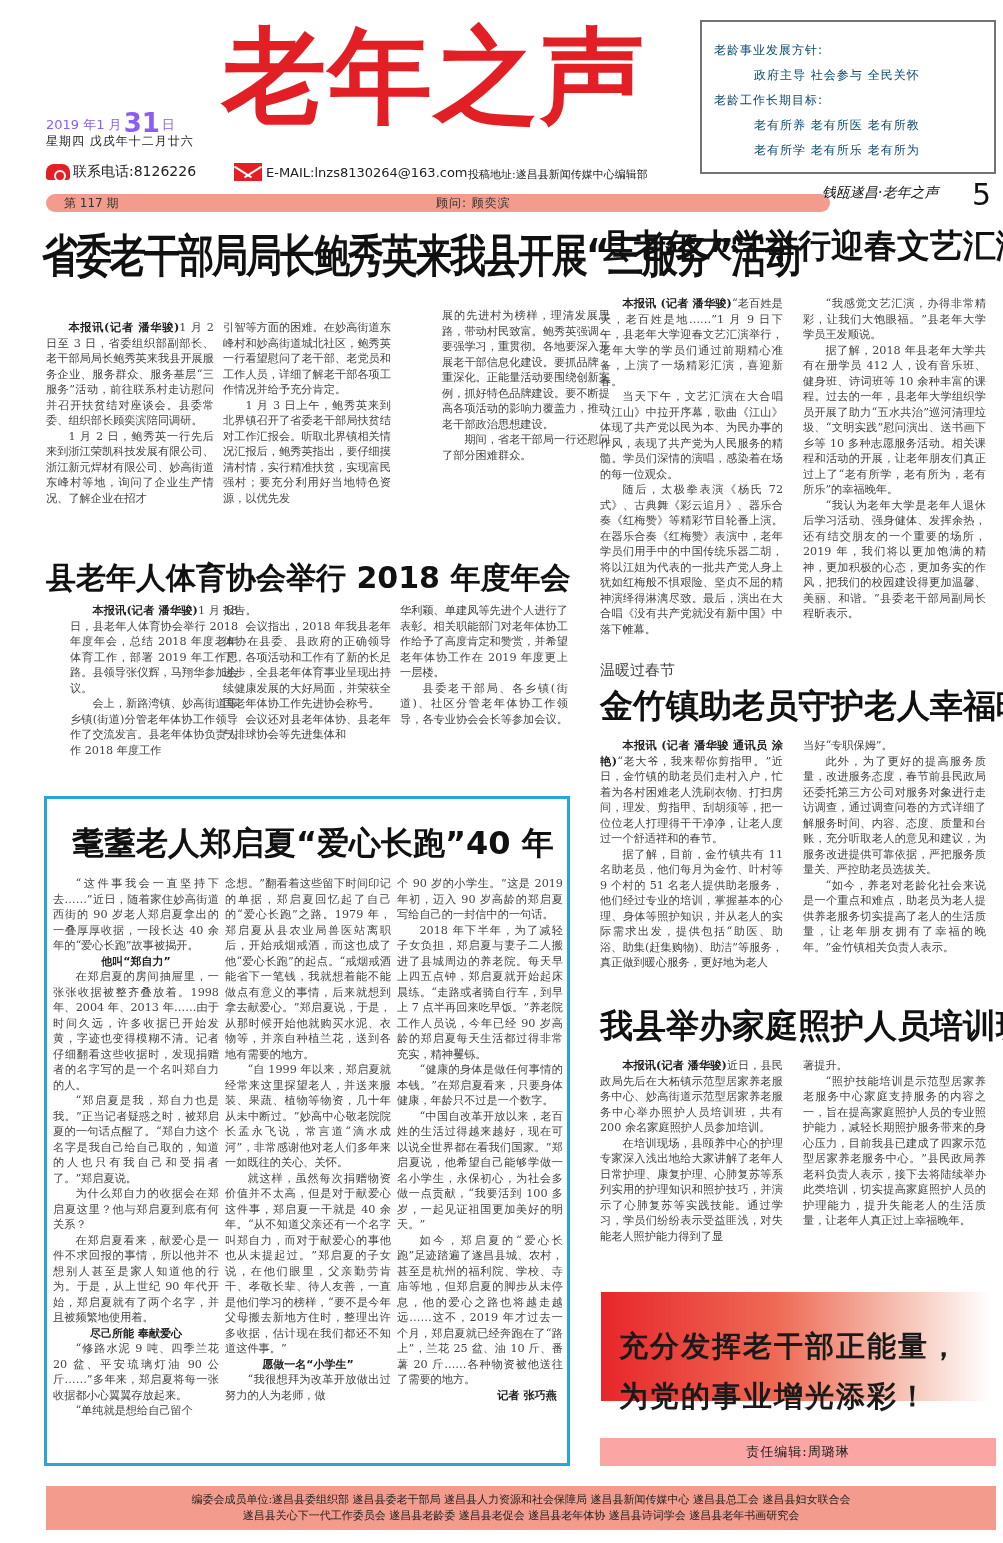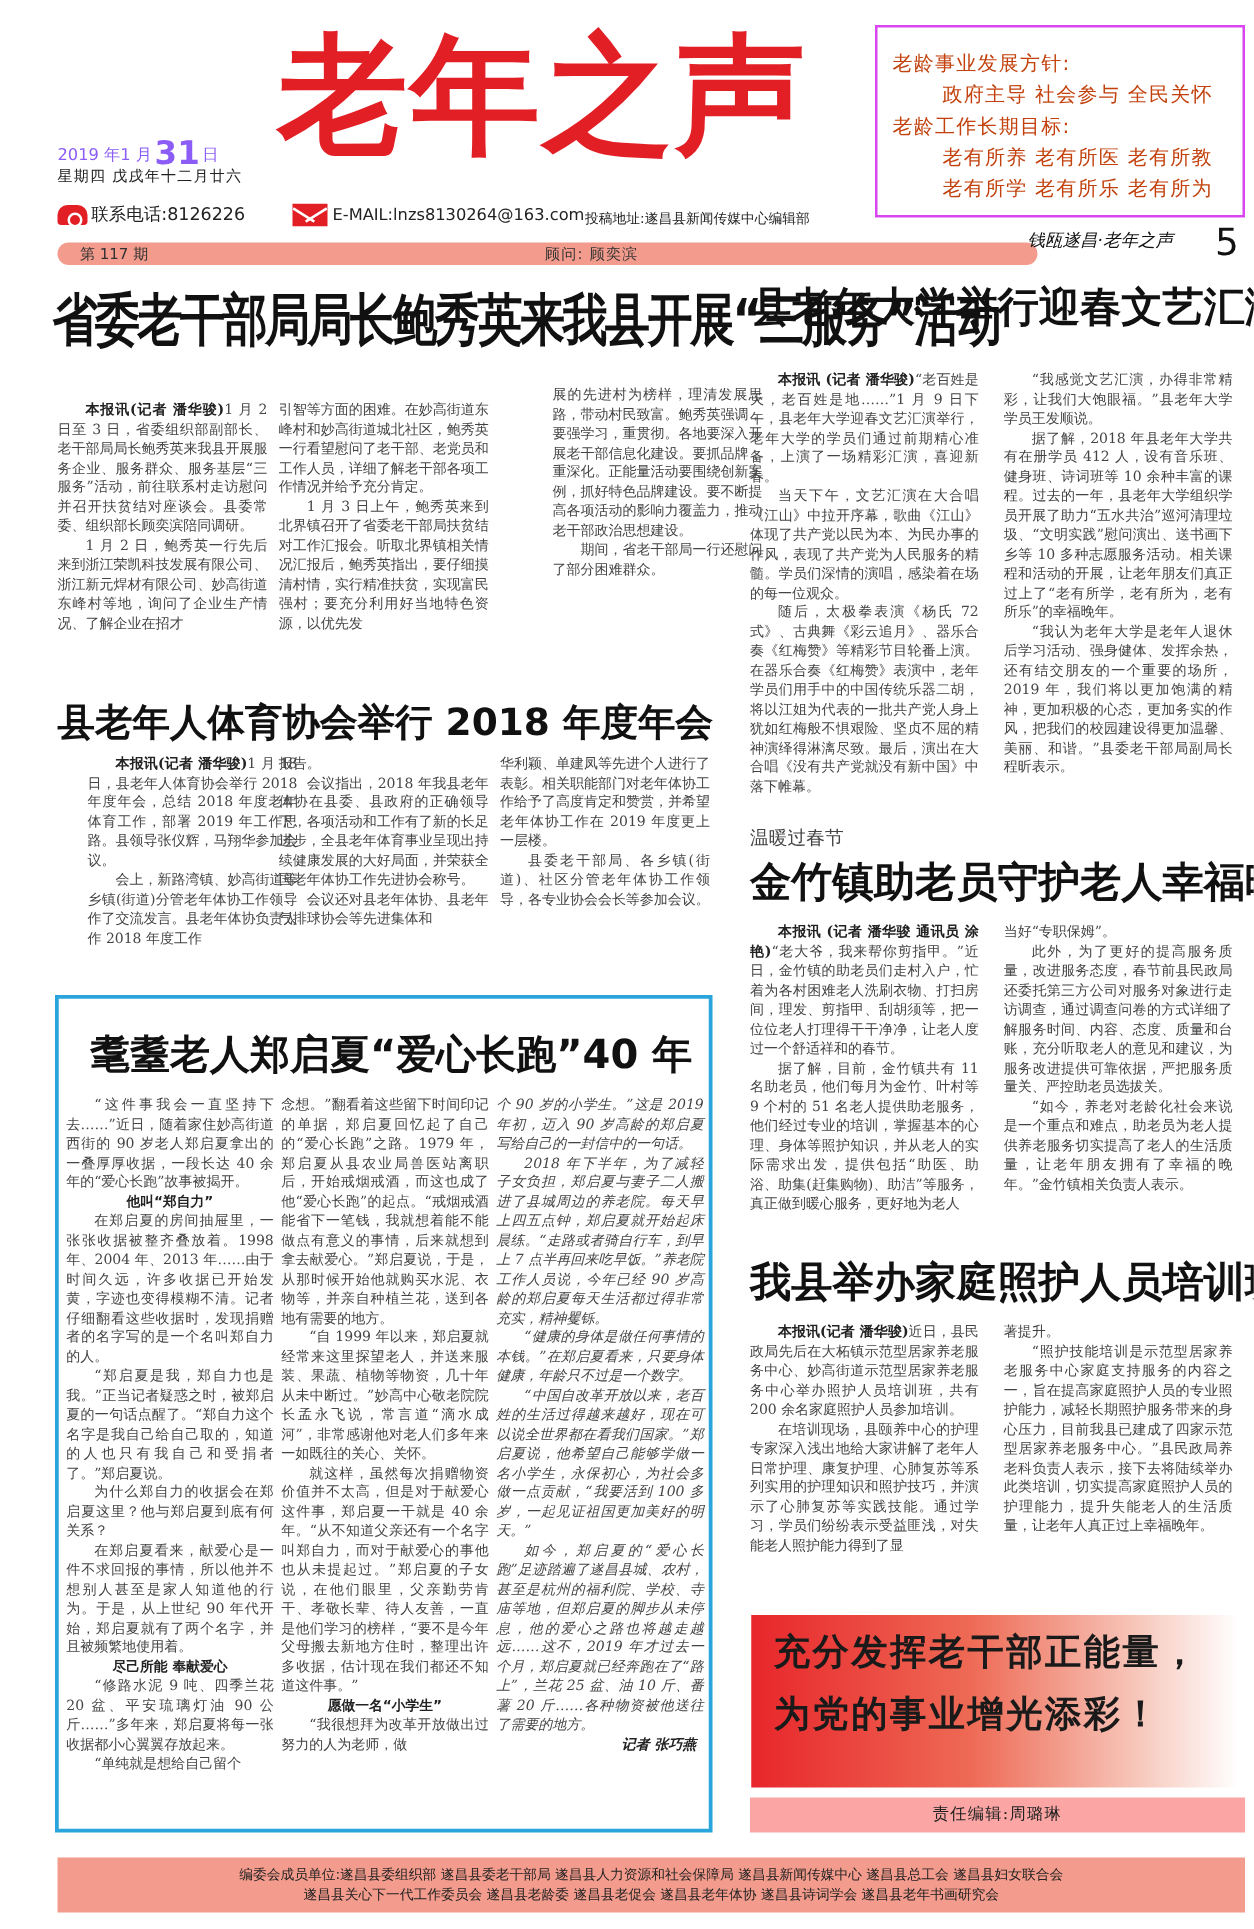--- a/index.html
+++ b/index.html
@@ -25,21 +25,21 @@
   .icon-mail::before, .icon-mail::after { content: ""; position: absolute; top: 8px; width: 20px; height: 2px; background: #fff; }
   .icon-mail::before { left: -1px; transform: rotate(32deg); }
   .icon-mail::after { right: -1px; transform: rotate(-32deg); }
 
   .issue-bar { left: 46px; top: 194px; width: 784px; height: 18px; background: #f39b8c; border-radius: 9px; font-family: "DejaVu Sans", sans-serif; font-size: 12px; color: #333; }
   .issue-bar .issue { position: absolute; left: 18px; top: 1px; }
   .issue-bar .advisor { position: absolute; left: 390px; top: 1px; letter-spacing: 1px; }
   .page-tag { left: 822px; top: 184px; font-family: "DejaVu Serif", serif; font-size: 14px; color: #111; font-style: italic; white-space: nowrap; }
   .page-num { left: 972px; top: 178px; font-family: "DejaVu Sans", sans-serif; font-size: 30px; color: #111; line-height: 34px; }
 
-  .policy-box { left: 700px; top: 20px; width: 296px; height: 154px; border: 2px solid #d946ef; padding: 16px 0 0 12px; font-family: "DejaVu Sans", sans-serif; font-size: 16px; color: #c2410c; line-height: 25px; letter-spacing: 1px; }
+  .policy-box { left: 700px; top: 20px; width: 296px; height: 154px; border: 2px solid #737373; padding: 16px 0 0 12px; font-family: "DejaVu Sans", sans-serif; font-size: 12px; color: #0c4a6e; line-height: 25px; letter-spacing: 1px; }
   .policy-box .indent { padding-left: 40px; }
 
   
   .headline { font-family: "DejaVu Sans", sans-serif; font-weight: bold; color: #111; white-space: nowrap; }
   .h1 { left: 42px; top: 226px; font-size: 36px; letter-spacing: -2px; transform: scaleY(1.25); transform-origin: left top; font-weight: 900; }
   .h2 { left: 600px; top: 224px; font-size: 33px; letter-spacing: 0px; }
   .h3 { left: 46px; top: 558px; font-size: 30px; }
   .h4 { left: 72px; top: 822px; font-size: 32px; }
   .kicker { left: 600px; top: 661px; font-family: "DejaVu Sans", sans-serif; font-size: 15px; color: #444; }
   .h5 { left: 600px; top: 684px; font-size: 33px; }
@@ -59,29 +59,29 @@
   .a2c1 { left: 600px; top: 296px; width: 183px; }
   .a2c2 { left: 803px; top: 296px; width: 183px; }
 
   .a3c1 { left: 46px; top: 603px; width: 168px; margin-left: 24px; }
   .a3c2 { left: 223px; top: 603px; width: 168px; }
   .a3c3 { left: 400px; top: 603px; width: 168px; }
 
   .boxed { left: 44px; top: 796px; width: 526px; height: 670px; border: 3px solid #29a5dc; }
   .a4c1 { left: 53px; top: 876px; width: 166px; }
   .a4c2 { left: 225px; top: 876px; width: 166px; }
-  .a4c3 { left: 397px; top: 876px; width: 166px; font-style: italic; }
+  .a4c3 { left: 397px; top: 876px; width: 166px; }
 
   .a5c1 { left: 600px; top: 738px; width: 183px; }
   .a5c2 { left: 803px; top: 738px; width: 183px; }
 
   .a6c1 { left: 600px; top: 1058px; width: 183px; }
   .a6c2 { left: 803px; top: 1058px; width: 183px; }
 
-  .slogan { left: 601px; top: 1292px; width: 390px; height: 138px; background: linear-gradient(90deg, #e8262b 0%, #ee6a55 45%, #f7c9bd 80%, #fff 100%); padding: 4px 0 0 18px; font-family: "DejaVu Sans", sans-serif; font-weight: 900; font-size: 29px; color: #1a1a1a; line-height: 50px; letter-spacing: 2px; }
+  .slogan { left: 601px; top: 1292px; width: 390px; height: 109px; background: linear-gradient(90deg, #e8262b 0%, #ee6a55 45%, #f7c9bd 80%, #fff 100%); padding: 29px 0 0 18px; font-family: "DejaVu Sans", sans-serif; font-weight: 900; font-size: 29px; color: #1a1a1a; line-height: 50px; letter-spacing: 2px; }
   .editor-bar { left: 600px; top: 1438px; width: 396px; height: 28px; background: #fca5a5; text-align: center; font-size: 13px; line-height: 28px; color: #222; letter-spacing: 1px; }
 
   .footer { left: 46px; top: 1486px; width: 950px; height: 44px; background: #f39b8c; font-family: "DejaVu Sans", sans-serif; font-size: 11px; color: #222; text-align: center; line-height: 16px; padding-top: 6px; }
 </style>
 </head>
 <body>
 
 <div class="abs masthead-title">老年之声</div>
 
 <div class="abs date-line">

